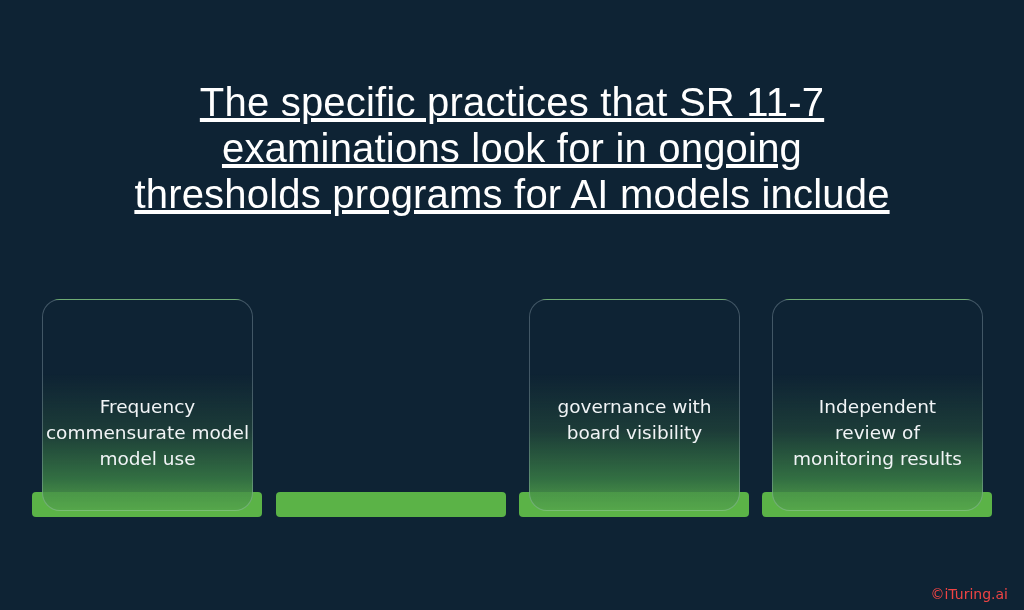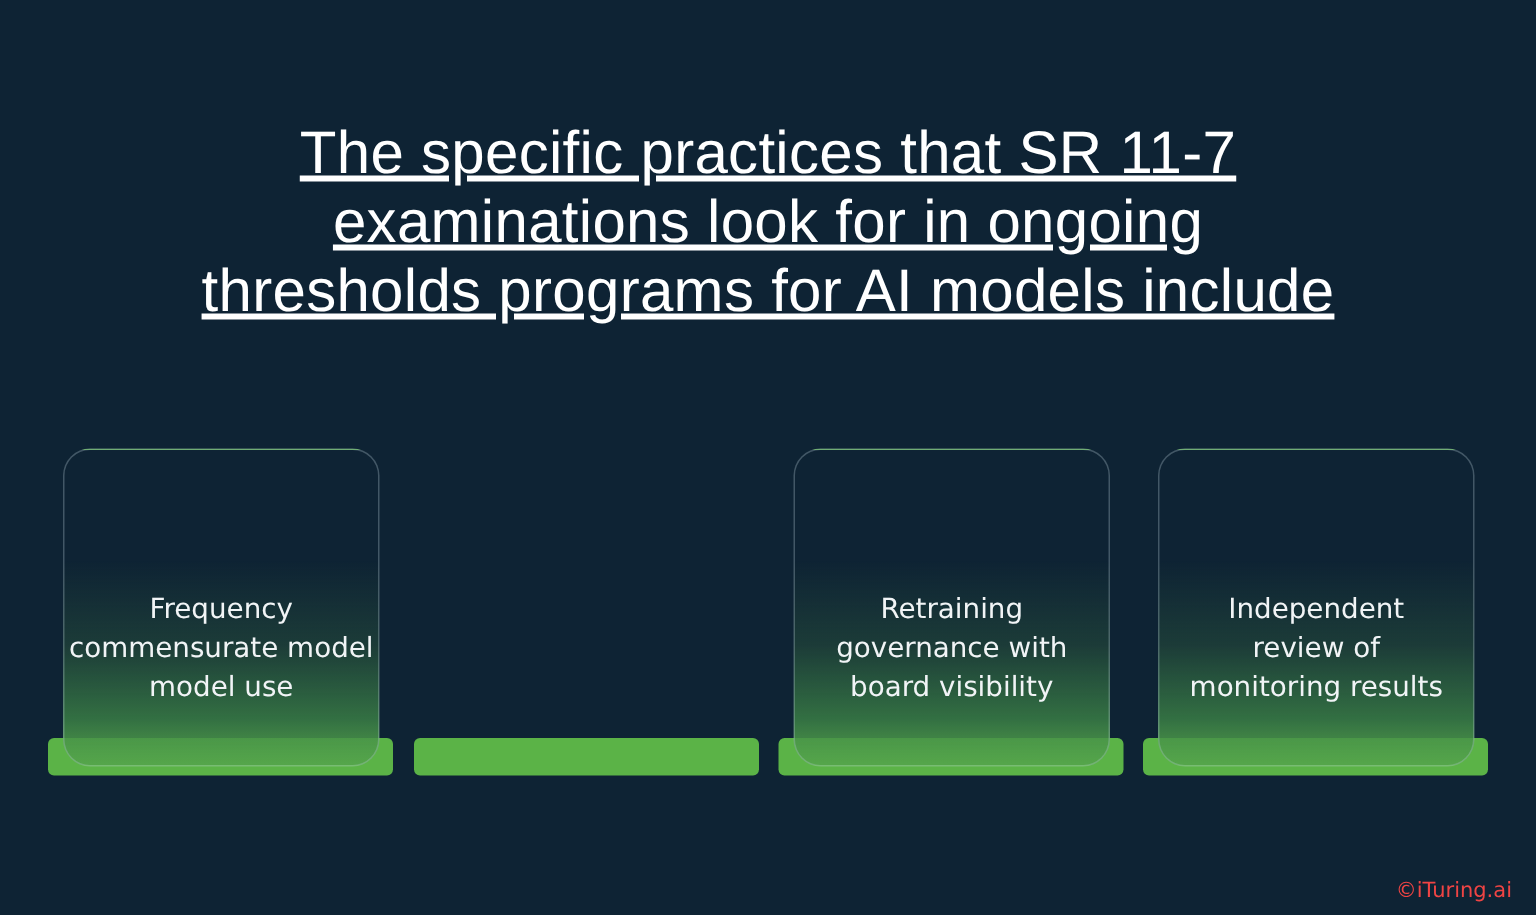--- a/index.html
+++ b/index.html
@@ -70,21 +70,20 @@
 </div>
 
 <div class="item" style="left:276px;">
   <div class="bar"></div>
 </div>
 
 <div class="item" style="left:519px;">
   <div class="bar"></div>
   <div class="card">
     <div class="card-text">
-      <span>Retraining</span>
       <span>governance with</span>
       <span>board visibility</span>
     </div>
   </div>
 </div>
 
 <div class="item" style="left:762px;">
   <div class="bar"></div>
   <div class="card">
     <div class="card-text">

